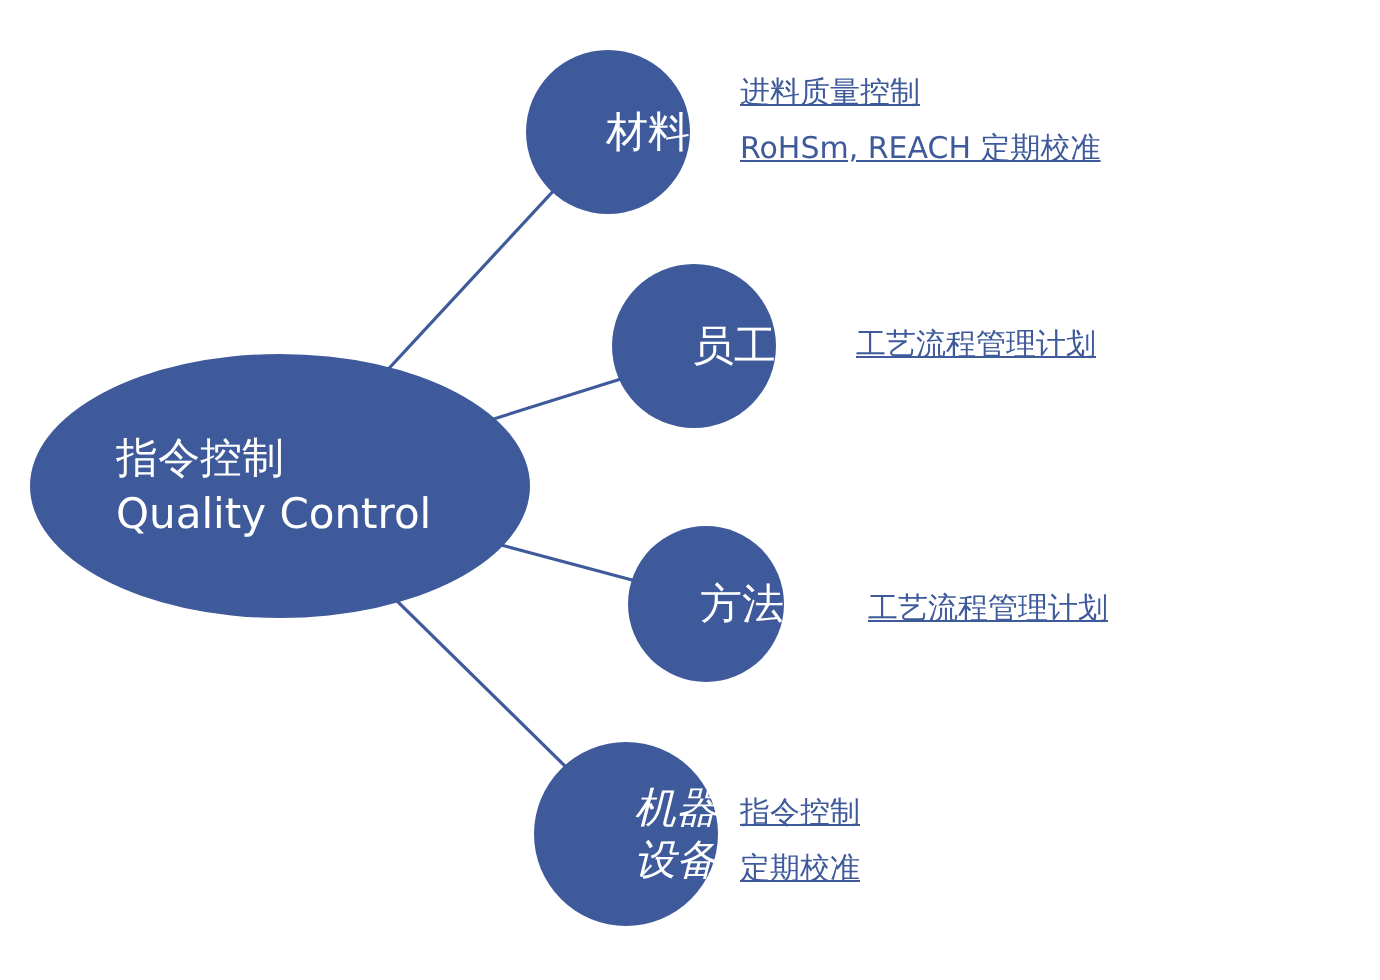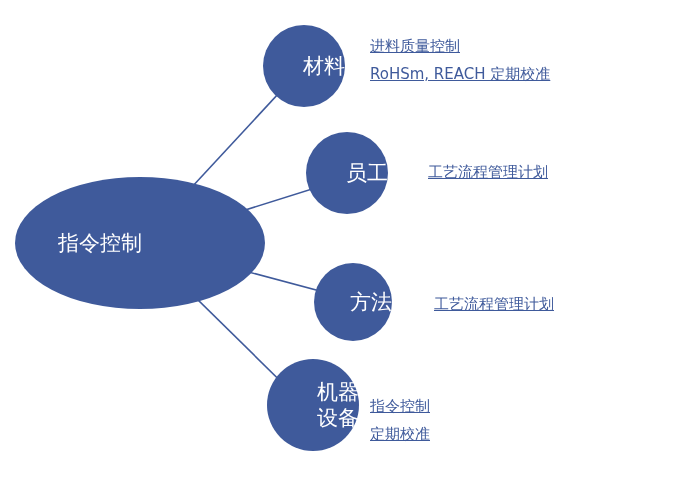--- a/index.html
+++ b/index.html
@@ -43,21 +43,21 @@
   }
   .center-ellipse .line {
     font-size: 21px;
     line-height: 28px;
     white-space: nowrap;
   }
   .node { font-size: 21px; line-height: 26px; }
   .node-material { left: 263px; top: 25px;  width: 82px; height: 82px; }
   .node-staff    { left: 306px; top: 132px; width: 82px; height: 82px; }
   .node-method   { left: 314px; top: 263px; width: 78px; height: 78px; }
-  .node-machine  { left: 267px; top: 359px; width: 92px; height: 92px; }
+  .node-machine  { left: 267px; top: 371px; width: 92px; height: 92px; font-style: italic; }
   .desc {
     position: absolute;
     color: var(--primary, #3F5A9B);
     font-size: 15px;
     line-height: 28px;
     white-space: nowrap;
     text-decoration: underline;
   }
   .desc-material { left: 370px; top: 32px; }
   .desc-staff    { left: 428px; top: 158px; }
@@ -71,20 +71,21 @@
 
   <svg class="connectors" viewBox="0 0 690 490" xmlns="http://www.w3.org/2000/svg" aria-hidden="true">
     <line x1="140" y1="243" x2="304" y2="66"></line>
     <line x1="140" y1="243" x2="363" y2="173"></line>
     <line x1="140" y1="243" x2="361" y2="302"></line>
     <line x1="140" y1="243" x2="313" y2="413"></line>
   </svg>
 
   <div class="shape center-ellipse">
     <div class="line">指令控制</div>
+    <div class="line">Quality Control</div>
   </div>
 
   <div class="shape node node-material">
     <div>材料</div>
   </div>
   <div class="desc desc-material">
     <div>进料质量控制</div>
     <div>RoHSm, REACH 定期校准</div>
   </div>
 

